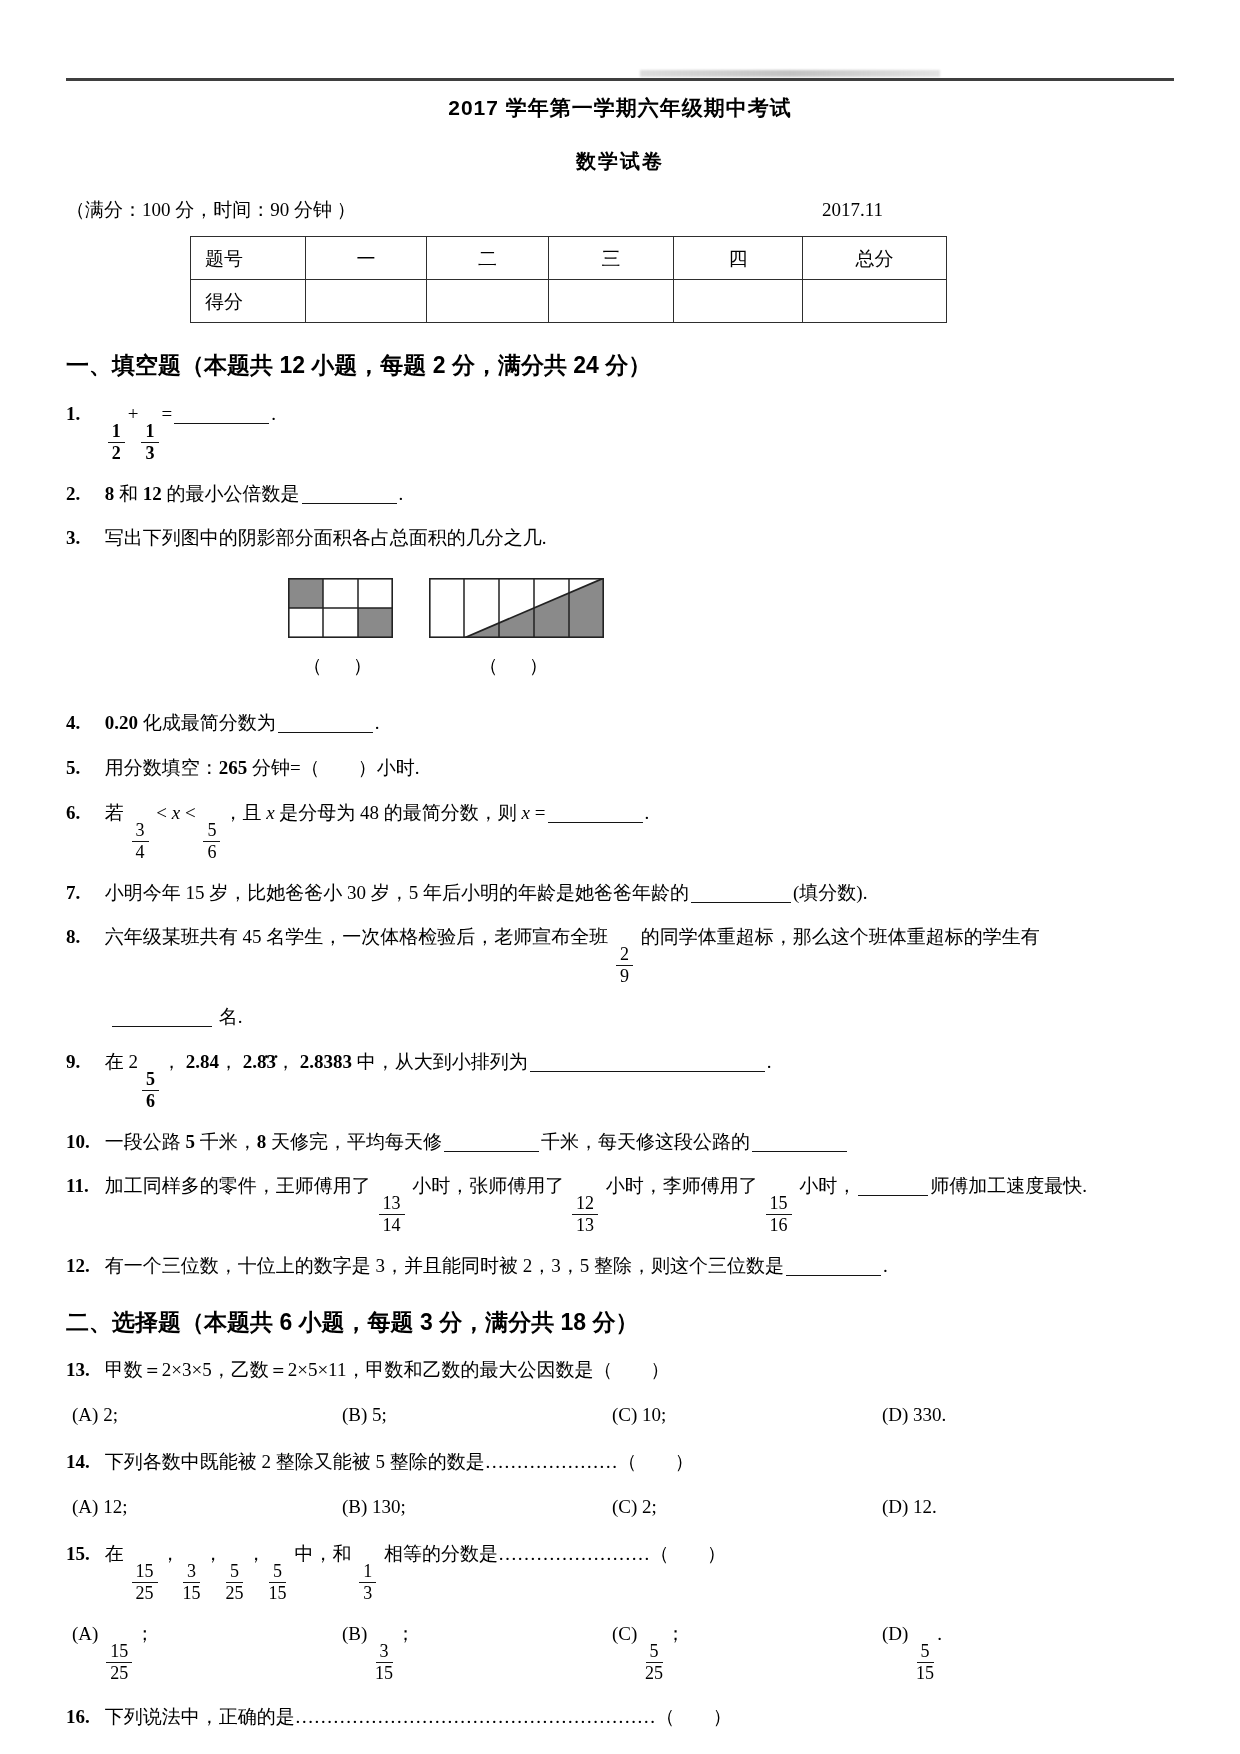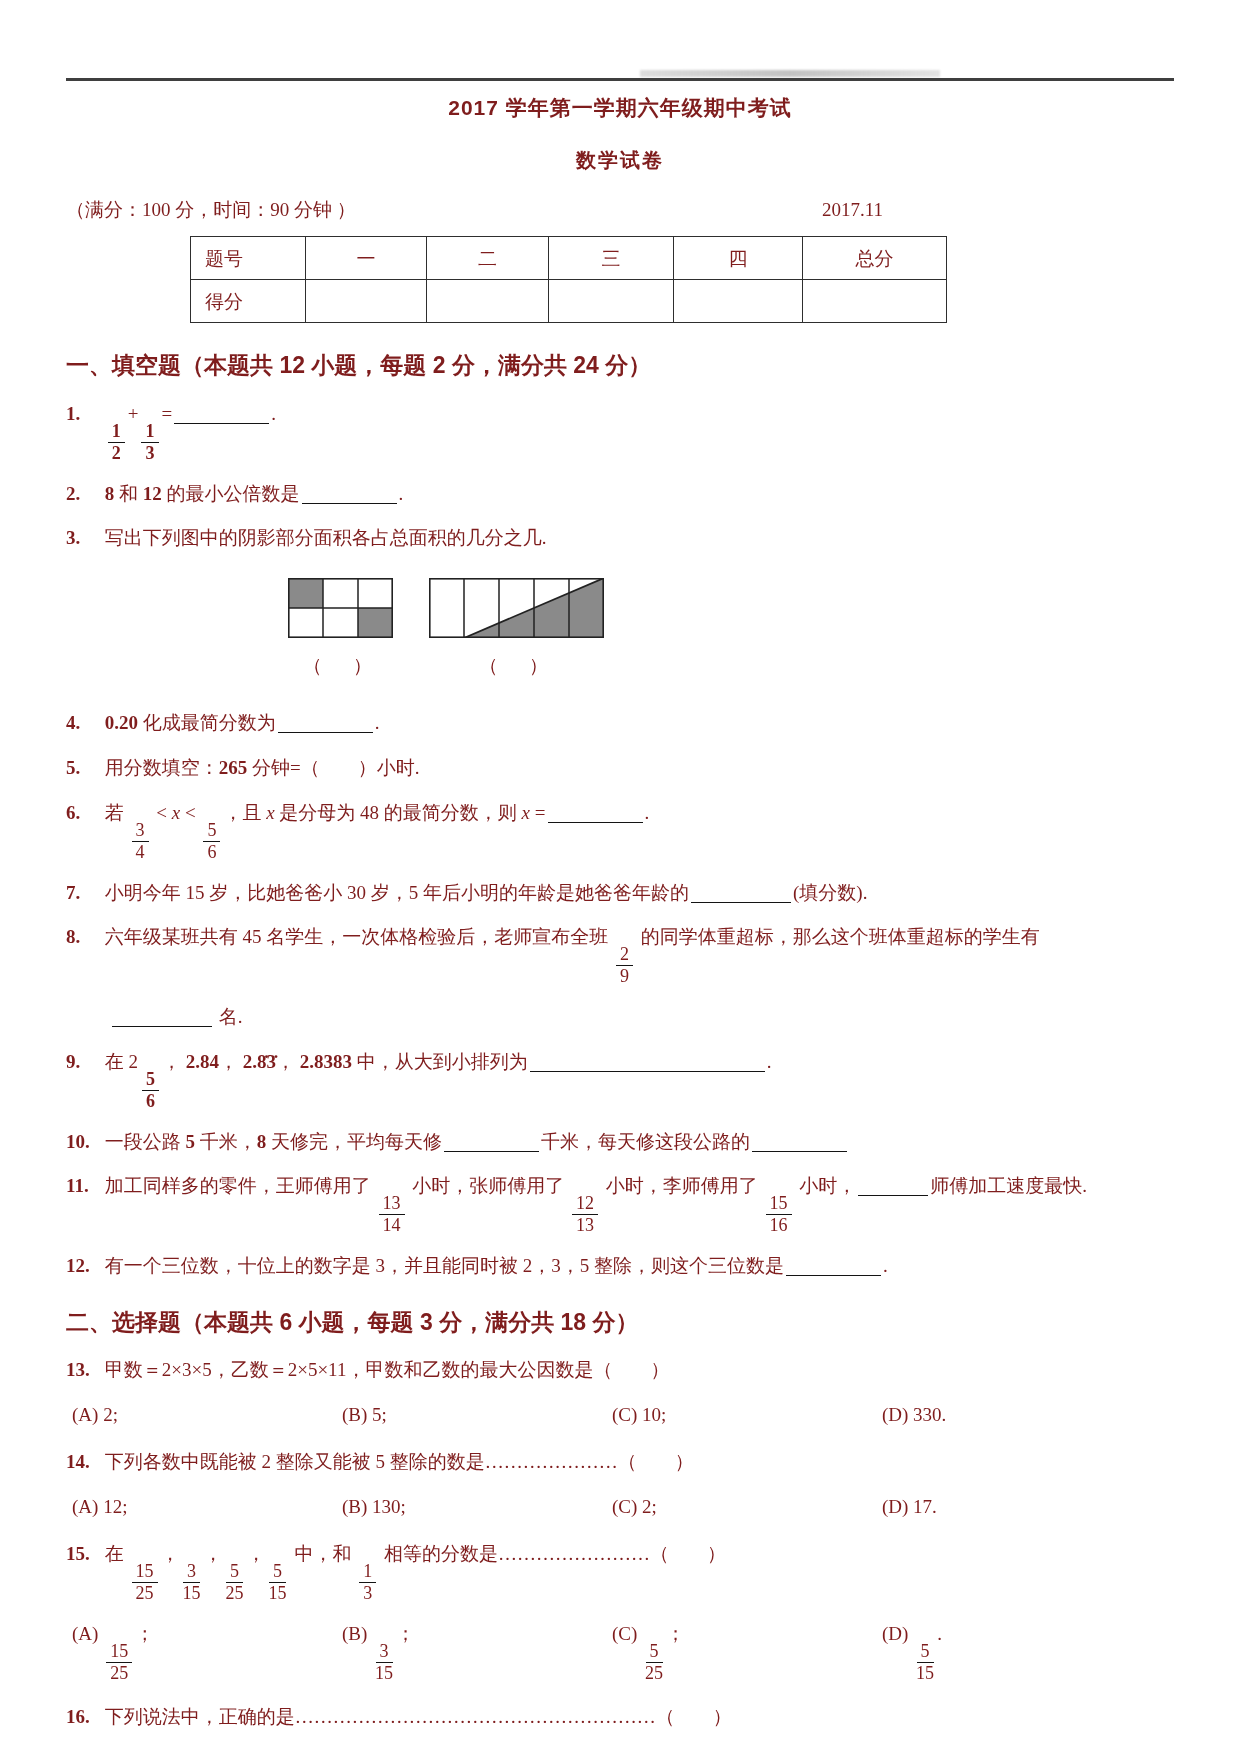--- a/index.html
+++ b/index.html
@@ -1,28 +1,28 @@
 <!DOCTYPE html>
 <html><head>
 <meta charset="utf-8">
 <style>
   html,body{margin:0;padding:0;background:#e8e8e8;}
   .page{
     position:relative;width:1240px;height:1754px;margin:0 auto;background:#ffffff;
     box-sizing:border-box;padding:0 66px;overflow:hidden;
     font-family:"Liberation Serif","DejaVu Serif",serif;
-    font-size:19px;color:#7f1d1d;line-height:1.45;
+    font-size:19px;color:#000000;line-height:1.45;
   }
   .artifact{position:absolute;top:70px;left:640px;width:300px;height:7px;
     background:linear-gradient(90deg,rgba(120,120,120,.25),rgba(120,120,120,.45),rgba(120,120,120,.2));
     filter:blur(1px);}
   .toprule{border:none;border-top:3px solid #3f3f3f;margin:78px 0 0 0;}
   h1.title{font-family:"Liberation Sans","DejaVu Sans",sans-serif;font-size:21px;
     font-weight:bold;text-align:center;margin:12px 0 0 0;letter-spacing:1px;}
-  h2.subtitle{font-family:Liberation Mono, monospace;font-size:20px;
+  h2.subtitle{font-family:Liberation Serif, serif;font-size:20px;
     font-weight:bold;text-align:center;margin:24px 0 0 0;letter-spacing:2px;}
   .infoline{position:relative;margin-top:20px;height:26px;}
   .infoline .info{margin-right:120px;}
   .infoline .date{position:absolute;left:756px;top:0;}
   table.score{border-collapse:collapse;margin:14px 0 0 124px;table-layout:fixed;border-radius:25px;}
   table.score td{border:1.6px solid #2e2e2e;height:42px;text-align:center;
     font-size:19px;padding:0;}
   table.score td.lab{text-align:left;padding-left:14px;}
   .sec-head{font-family:"Liberation Sans","DejaVu Sans",sans-serif;font-size:23px;
     font-weight:bold;margin:26px 0 6px 0;}
@@ -210,21 +210,21 @@
   </div>
 
   <div class="q">
     <span class="qn">14.</span>
     <span class="qc"><span>下列各数中既能被 2 整除又能被 5 整除的数是…………………（　　）</span></span>
   </div>
   <div class="opts">
     <span class="opt"><span>(A) 12;</span></span>
     <span class="opt"><span>(B) 130;</span></span>
     <span class="opt"><span>(C) 2;</span></span>
-    <span class="opt"><span>(D) 17.</span></span>
+    <span class="opt"><span>(D) 12.</span></span>
   </div>
 
   <div class="q">
     <span class="qn">15.</span>
     <span class="qc"><span>在 </span><span class="frac">
           <span class="fnum">15</span>
           <span class="fden">25</span>
         </span><span>，</span><span class="frac">
           <span class="fnum">3</span>
           <span class="fden">15</span>

